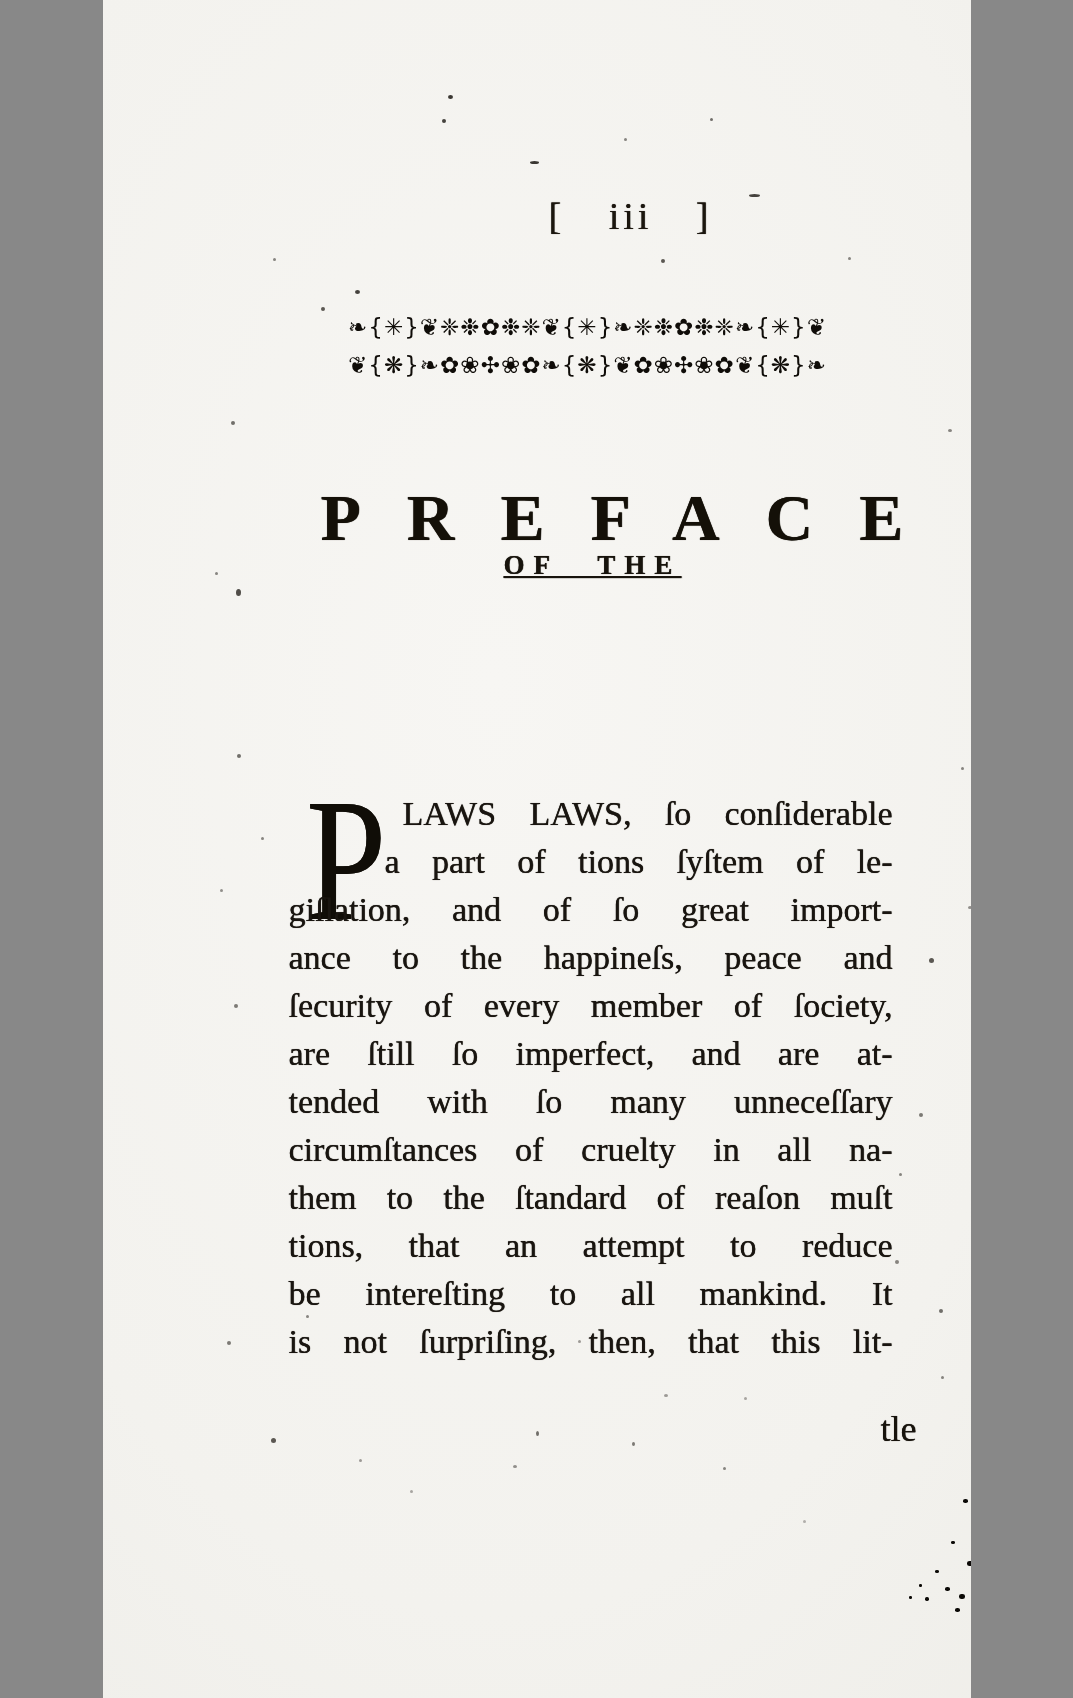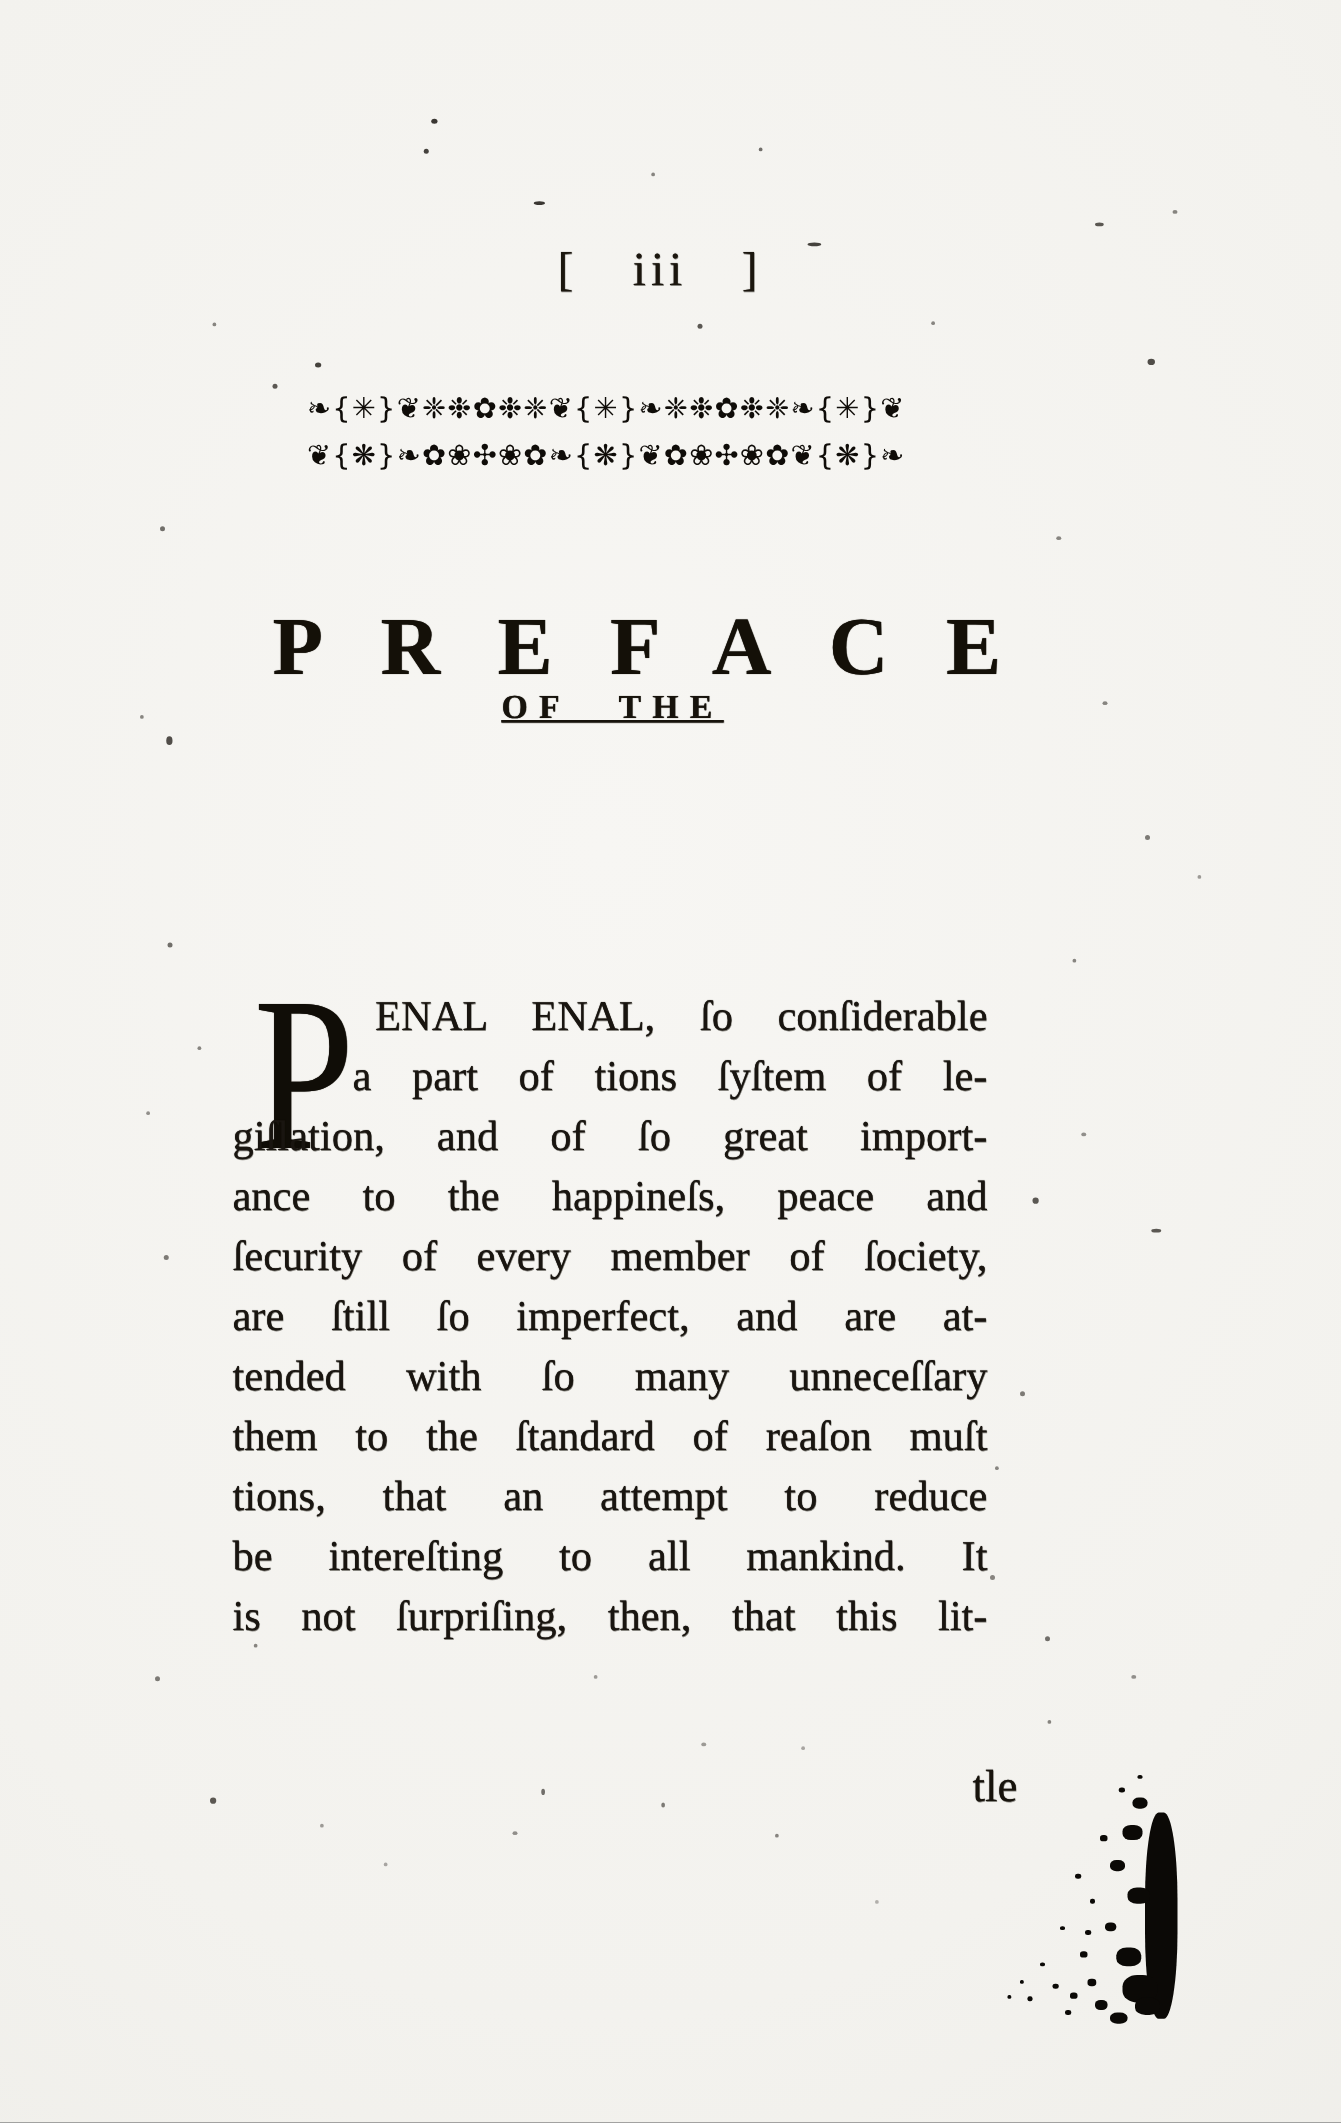--- a/index.html
+++ b/index.html
@@ -1,18 +1,18 @@
 <!DOCTYPE html>
 <html><head>
 <meta charset="utf-8">
 <style>
   html,body { margin:0; padding:0; background:#888; }
   .page {
     position:relative;
-    width:1073px; height:1698px;
+    width:868px; height:1698px;
     margin:0 auto;
     background:
       radial-gradient(ellipse 120% 100% at 45% 40%, #f7f6f3 0%, #f3f2ee 55%, #ecebe6 100%);
     overflow:hidden;
     font-family:"Liberation Serif","DejaVu Serif",serif;
     color:#17130c;
   }
   .ink { text-shadow: 0 0 0.7px rgba(23,19,12,0.9), 0.4px 0.4px 0.4px rgba(23,19,12,0.45); }
 
   .pageno {
@@ -88,27 +88,28 @@
   </div>
 
   <div class="title-main ink">PREFACE</div>
 
   <div class="title-of-the ink">OF THE</div>
 
 
   <div class="dropcap ink">P</div>
 
   <div class="body-text">
-    <div class="bline pad1 ink">ENAL ENAL, ſo conſiderable</div>
+    <div class="bline pad1 ink">LAWS LAWS, ſo conſiderable</div>
     <div class="bline pad2 ink">a part of tions ſyſtem of le-</div>
     <div class="bline ink">giſlation, and of ſo great import-</div>
     <div class="bline ink">ance to the happineſs, peace and</div>
     <div class="bline ink">ſecurity of every member of ſociety,</div>
     <div class="bline ink">are ſtill ſo imperfect, and are at-</div>
     <div class="bline ink">tended with ſo many unneceſſary</div>
+    <div class="bline ink">circumſtances of cruelty in all na-</div>
     <div class="bline ink">them to the ſtandard of reaſon muſt</div>
     <div class="bline ink">tions, that an attempt to reduce</div>
     <div class="bline ink">be intereſting to all mankind.  It</div>
     <div class="bline ink">is not ſurpriſing, then, that this lit-</div>
   </div>
 
   <div class="footer-row">
     <div class="catchword ink">tle</div>
   </div>
 

